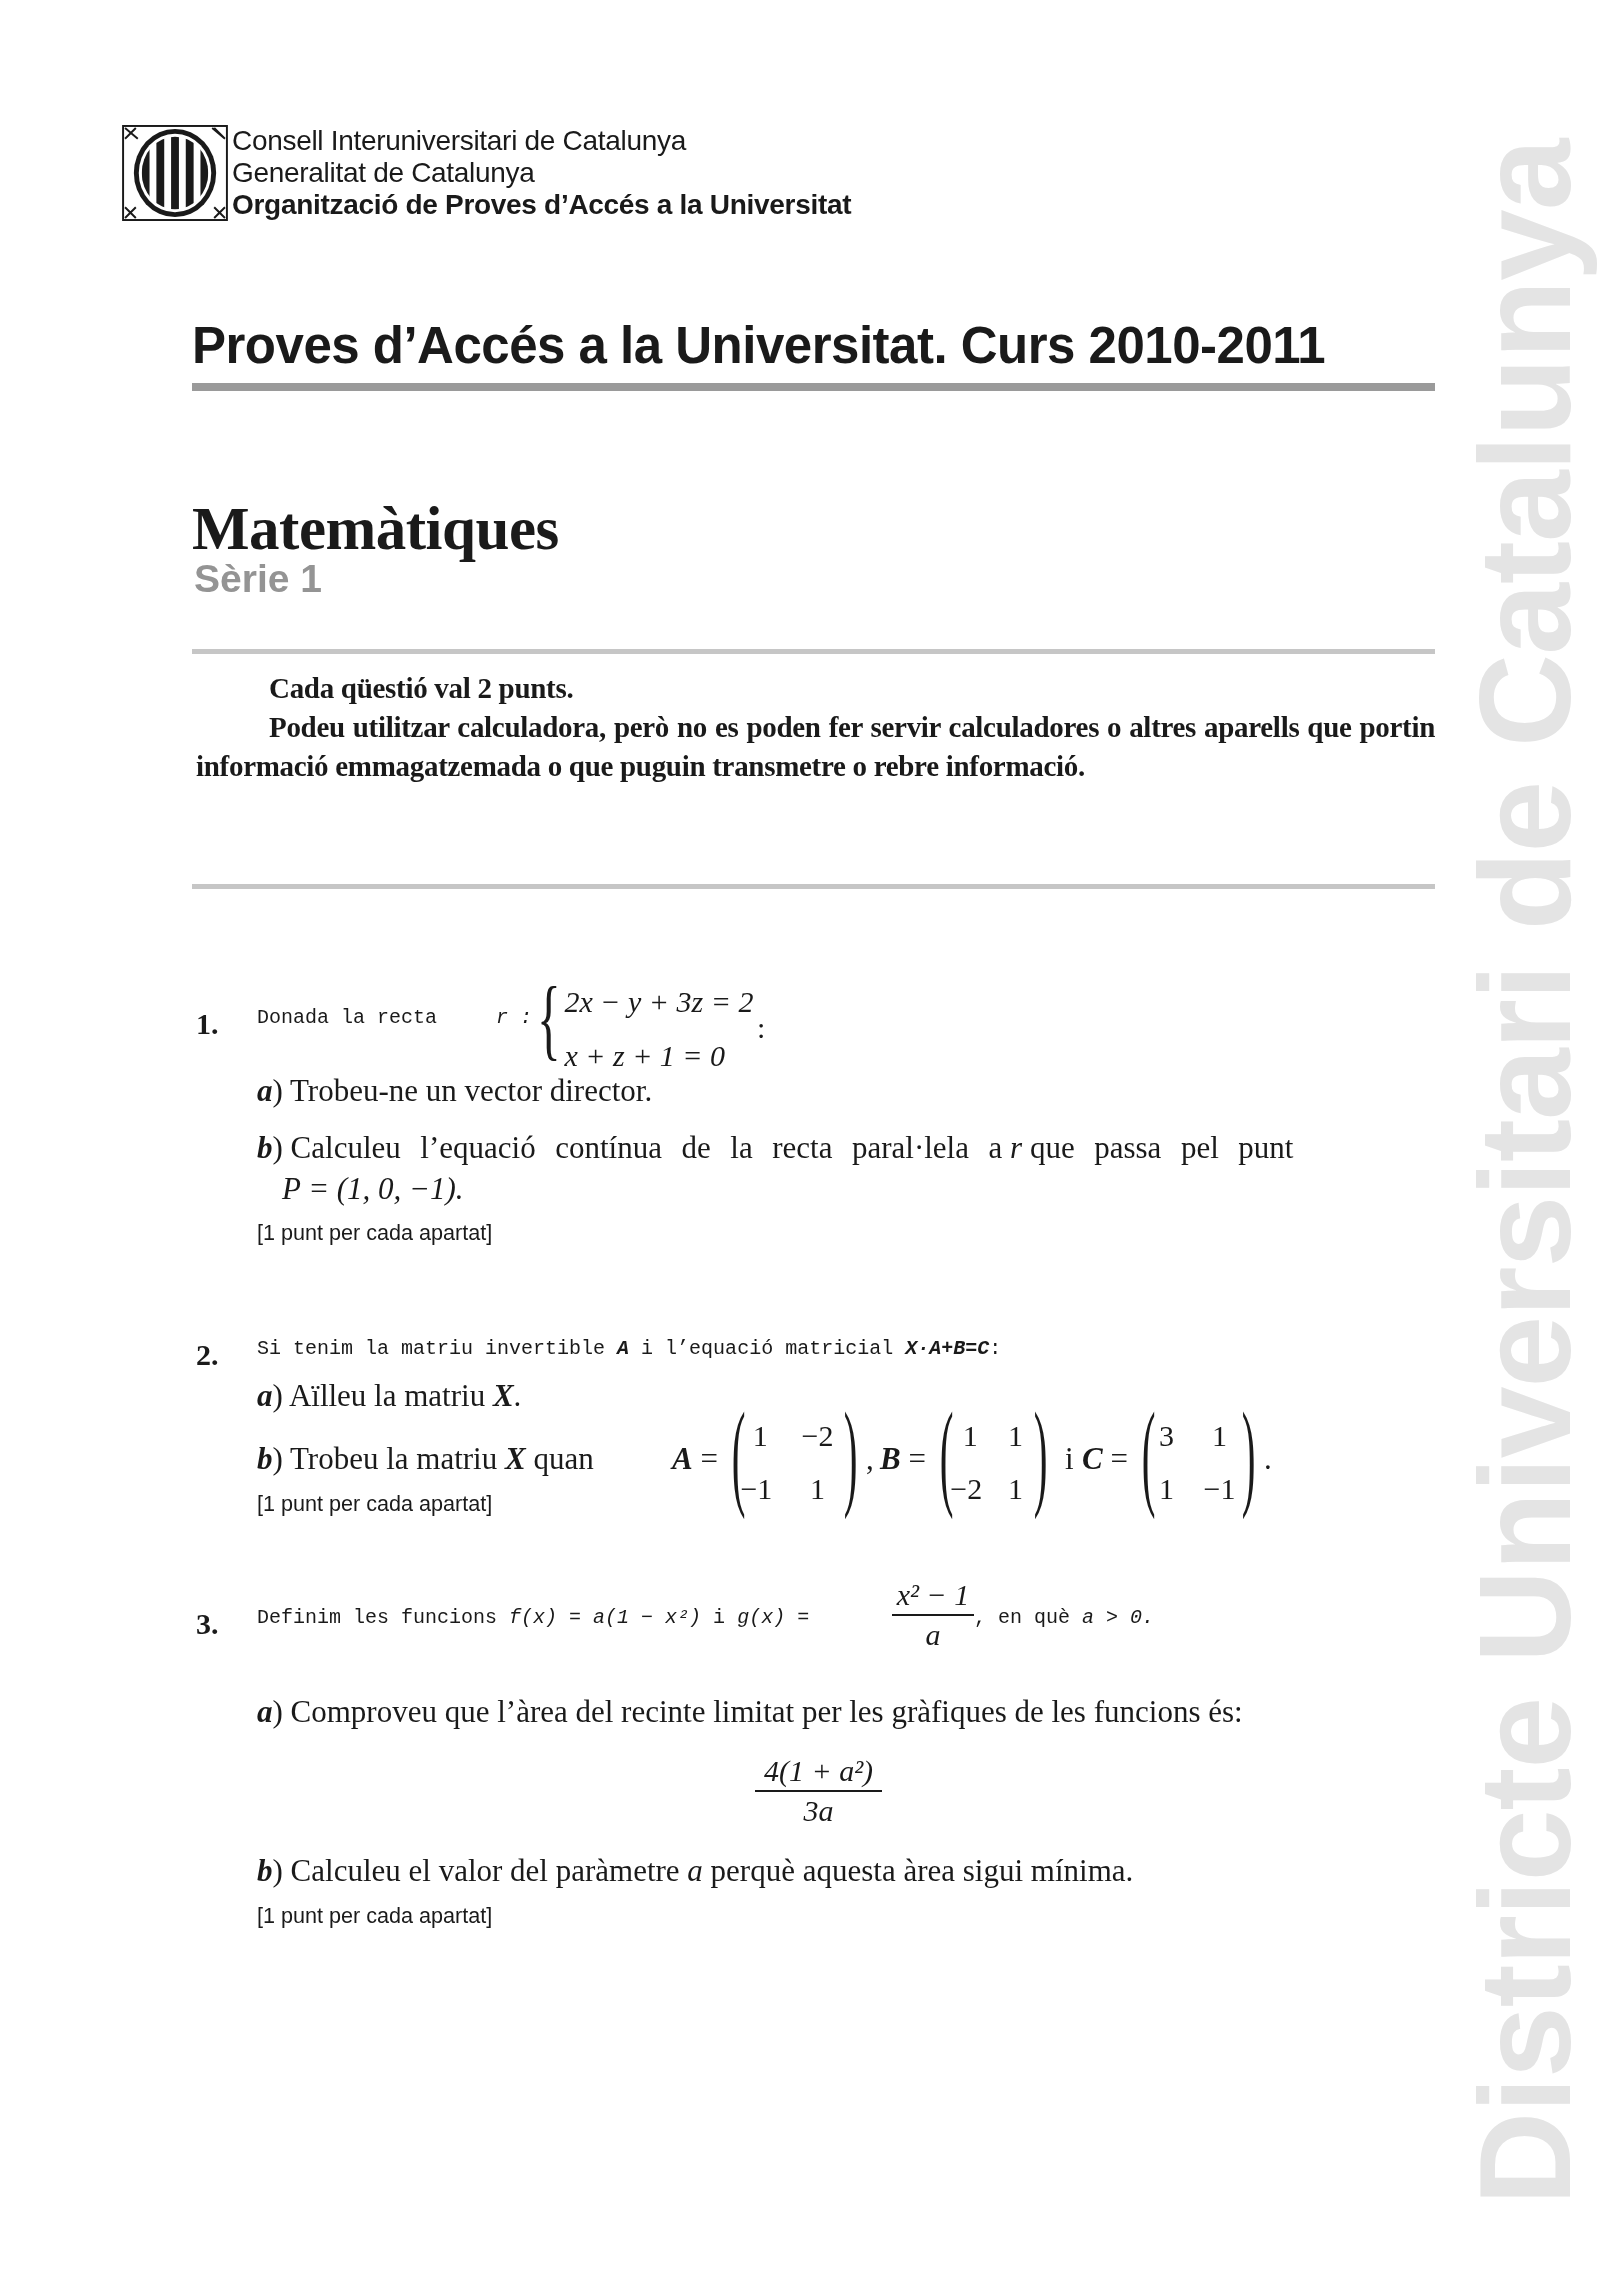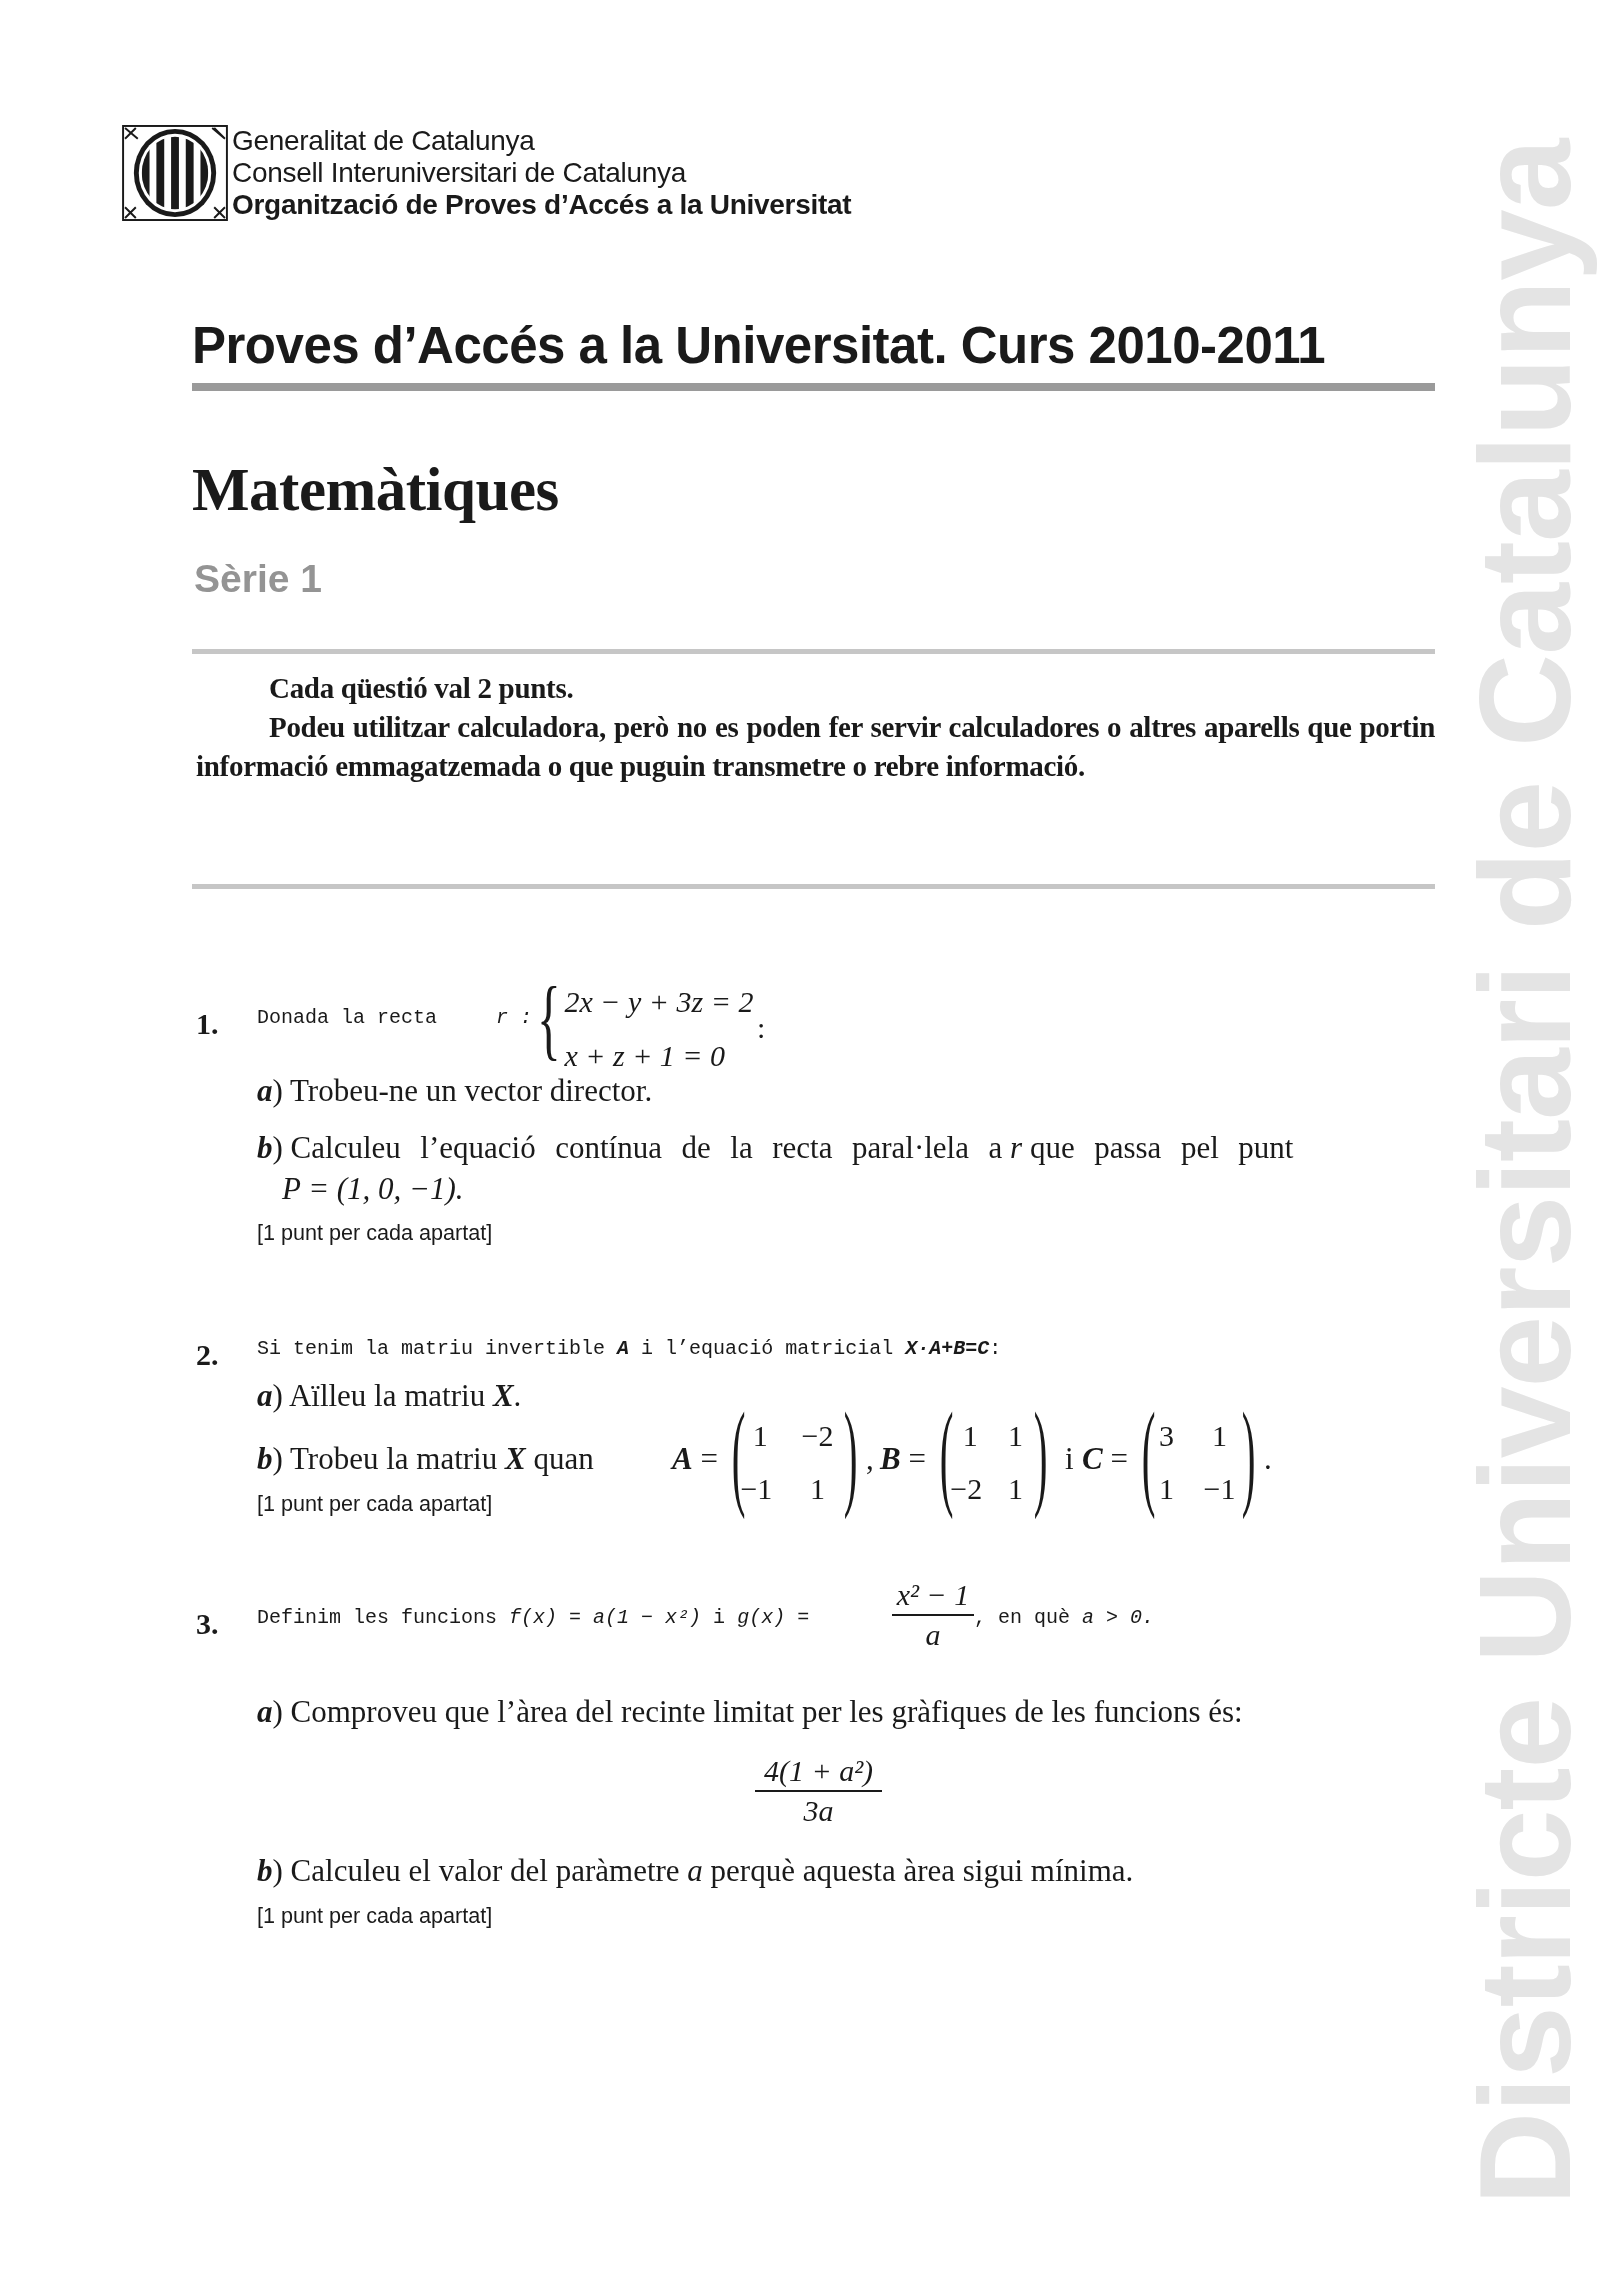--- a/index.html
+++ b/index.html
@@ -10,21 +10,21 @@
 
   
   #logo { left: 122px; top: 125px; width: 106px; height: 96px; }
   #org-lines { left: 232px; top: 125px; font-size: 28px; line-height: 32px; }
   #org-lines div { white-space: nowrap; letter-spacing: -0.3px; }
   #org-lines .bold { font-weight: bold; }
 
   #exam-title { left: 192px; top: 316px; font-size: 51px; font-weight: bold; letter-spacing: -0.5px; white-space: nowrap; }
   #rule-top { left: 192px; top: 383px; width: 1243px; height: 7.8px; background: #9a9a9a; }
 
-  #subject { left: 192px; top: 455px; font-size: 61px; font-weight: bold; letter-spacing: -0.5px; }
+  #subject { left: 192px; top: 494px; font-size: 61px; font-weight: bold; letter-spacing: -0.5px; }
   #series { left: 194px; top: 557px; font-size: 39px; font-weight: bold; color: #949494; }
 
   #rule-mid1 { left: 192px; top: 649px; width: 1243px; height: 4.9px; background: #c6c6c6; }
   #rule-mid2 { left: 192px; top: 884px; width: 1243px; height: 4.9px; background: #c6c6c6; }
 
   #instructions { left: 196px; top: 669px; width: 1239px; font-size: 29px; font-weight: bold; line-height: 39px; letter-spacing: -0.3px; }
   #instructions p { margin: 0; text-align: justify; text-align-last: left; }
   #instructions .indent { text-indent: 73px; }
 
   .qnum { position: absolute; left: 196px; font-size: 30px; font-weight: bold; }
@@ -77,22 +77,22 @@
       <rect x="20" y="0" width="8" height="98"></rect>
       <rect x="35" y="0" width="8" height="98"></rect>
       <rect x="50" y="0" width="8" height="98"></rect>
       <rect x="65" y="0" width="8" height="98"></rect>
       <rect x="80" y="0" width="8" height="98"></rect>
     </g>
   </svg>
 </div>
 
 <div id="org-lines" class="abs sans">
+  <div>Consell Interuniversitari de Catalunya</div>
   <div>Generalitat de Catalunya</div>
-  <div>Consell Interuniversitari de Catalunya</div>
   <div class="bold">Organització de Proves d’Accés a la Universitat</div>
 </div>
 
 <div id="exam-title" class="abs sans">Proves d’Accés a la Universitat. Curs 2010-2011</div>
 <div id="rule-top" class="abs"></div>
 
 <div id="subject" class="abs serif">Matemàtiques</div>
 <div id="series" class="abs sans">Sèrie 1</div>
 
 <div id="rule-mid1" class="abs"></div>

